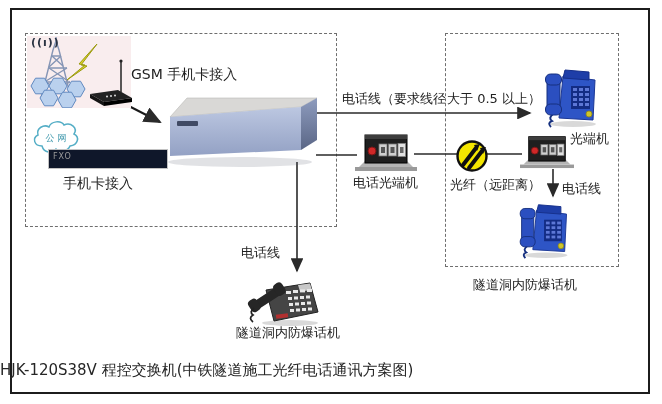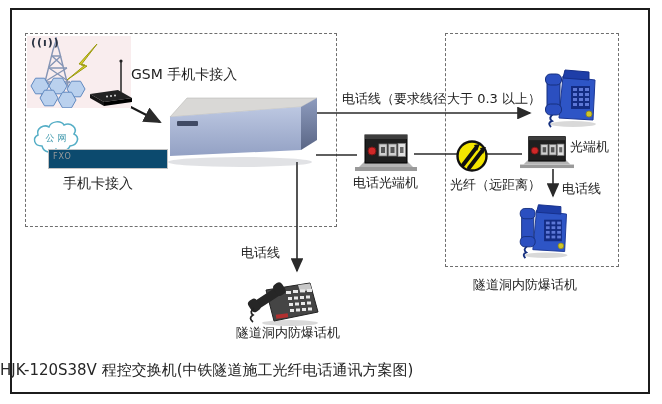--- a/index.html
+++ b/index.html
@@ -7,21 +7,21 @@
   #stage{position:relative;width:662px;height:404px;background:#ffffff;overflow:hidden;}
   .frame{position:absolute;left:10px;top:8px;width:636px;height:382px;border:2px solid #1c1c1c;}
   .dashed-box{position:absolute;border:1px dashed #6e6e6e;}
   #left-dash{left:25px;top:33px;width:310px;height:192px;}
   #right-dash{left:445px;top:33px;width:172px;height:232px;}
   .lbl{position:absolute;font-size:13px;white-space:nowrap;color:#1f1f1f;}
   .lbl14{font-size:14px;}
   .lbl15{font-size:13px;}
   .art{position:absolute;}
   #signal-glyph{position:absolute;left:31px;top:36px;font-size:11px;font-weight:bold;color:#2a3342;letter-spacing:1px;}
-  #fxo-box{position:absolute;left:48px;top:149px;width:118px;height:18px;border:1px solid #c2c2c2;background:#0c4a6e;}
+  #fxo-box{position:absolute;left:48px;top:149px;width:118px;height:18px;border:1px solid #c2c2c2;background:#0f172a;}
   #fxo-box span{position:absolute;left:4px;top:2px;font-size:8px;color:#9a9a9a;letter-spacing:1px;}
   #caption{position:absolute;left:0;top:361px;width:662px;text-align:left;font-size:15px;color:#262626;}
   svg{display:block;}
 </style>
 </head>
 <body>
 
 <div id="stage">
 
   <svg width="0" height="0" style="position:absolute" aria-hidden="true">
@@ -196,23 +196,23 @@
       <rect x="2" y="18" width="36" height="9" rx="4.5" fill="#262626"></rect>
       <rect x="0" y="15" width="10" height="13" rx="4" fill="#262626"></rect>
       <rect x="30" y="15" width="10" height="13" rx="4" fill="#262626"></rect>
     </g>
     <path d="M8,32 q-5,4 -1,7 q-5,3 0,7" stroke="#222" stroke-width="1.8" fill="none"></path>
   </svg>
 
   <div class="lbl lbl14" style="left:131px;top:66px">GSM 手机卡接入</div>
   <div class="lbl lbl14" style="left:63px;top:175px">手机卡接入</div>
   <div class="lbl" style="left:342px;top:90px">电话线（要求线径</div>
-  <div class="lbl" style="left:447px;top:90px">大于 0.3 以上）</div>
+  <div class="lbl" style="left:447px;top:90px">大于 0.5 以上）</div>
   <div class="lbl" style="left:353px;top:174px">电话光端机</div>
   <div class="lbl" style="left:450px;top:176px">光纤（远距离）</div>
-  <div class="lbl" style="left:570px;top:138px">光端机</div>
+  <div class="lbl" style="left:570px;top:130px">光端机</div>
   <div class="lbl" style="left:562px;top:180px">电话线</div>
   <div class="lbl" style="left:241px;top:244px">电话线</div>
   <div class="lbl lbl15" style="left:473px;top:276px">隧道洞内防爆话机</div>
   <div class="lbl lbl15" style="left:236px;top:324px">隧道洞内防爆话机</div>
   <div id="caption">HJK-120S38V 程控交换机(中铁隧道施工光纤电话通讯方案图)</div>
 
 </div>
 
 </body></html>

